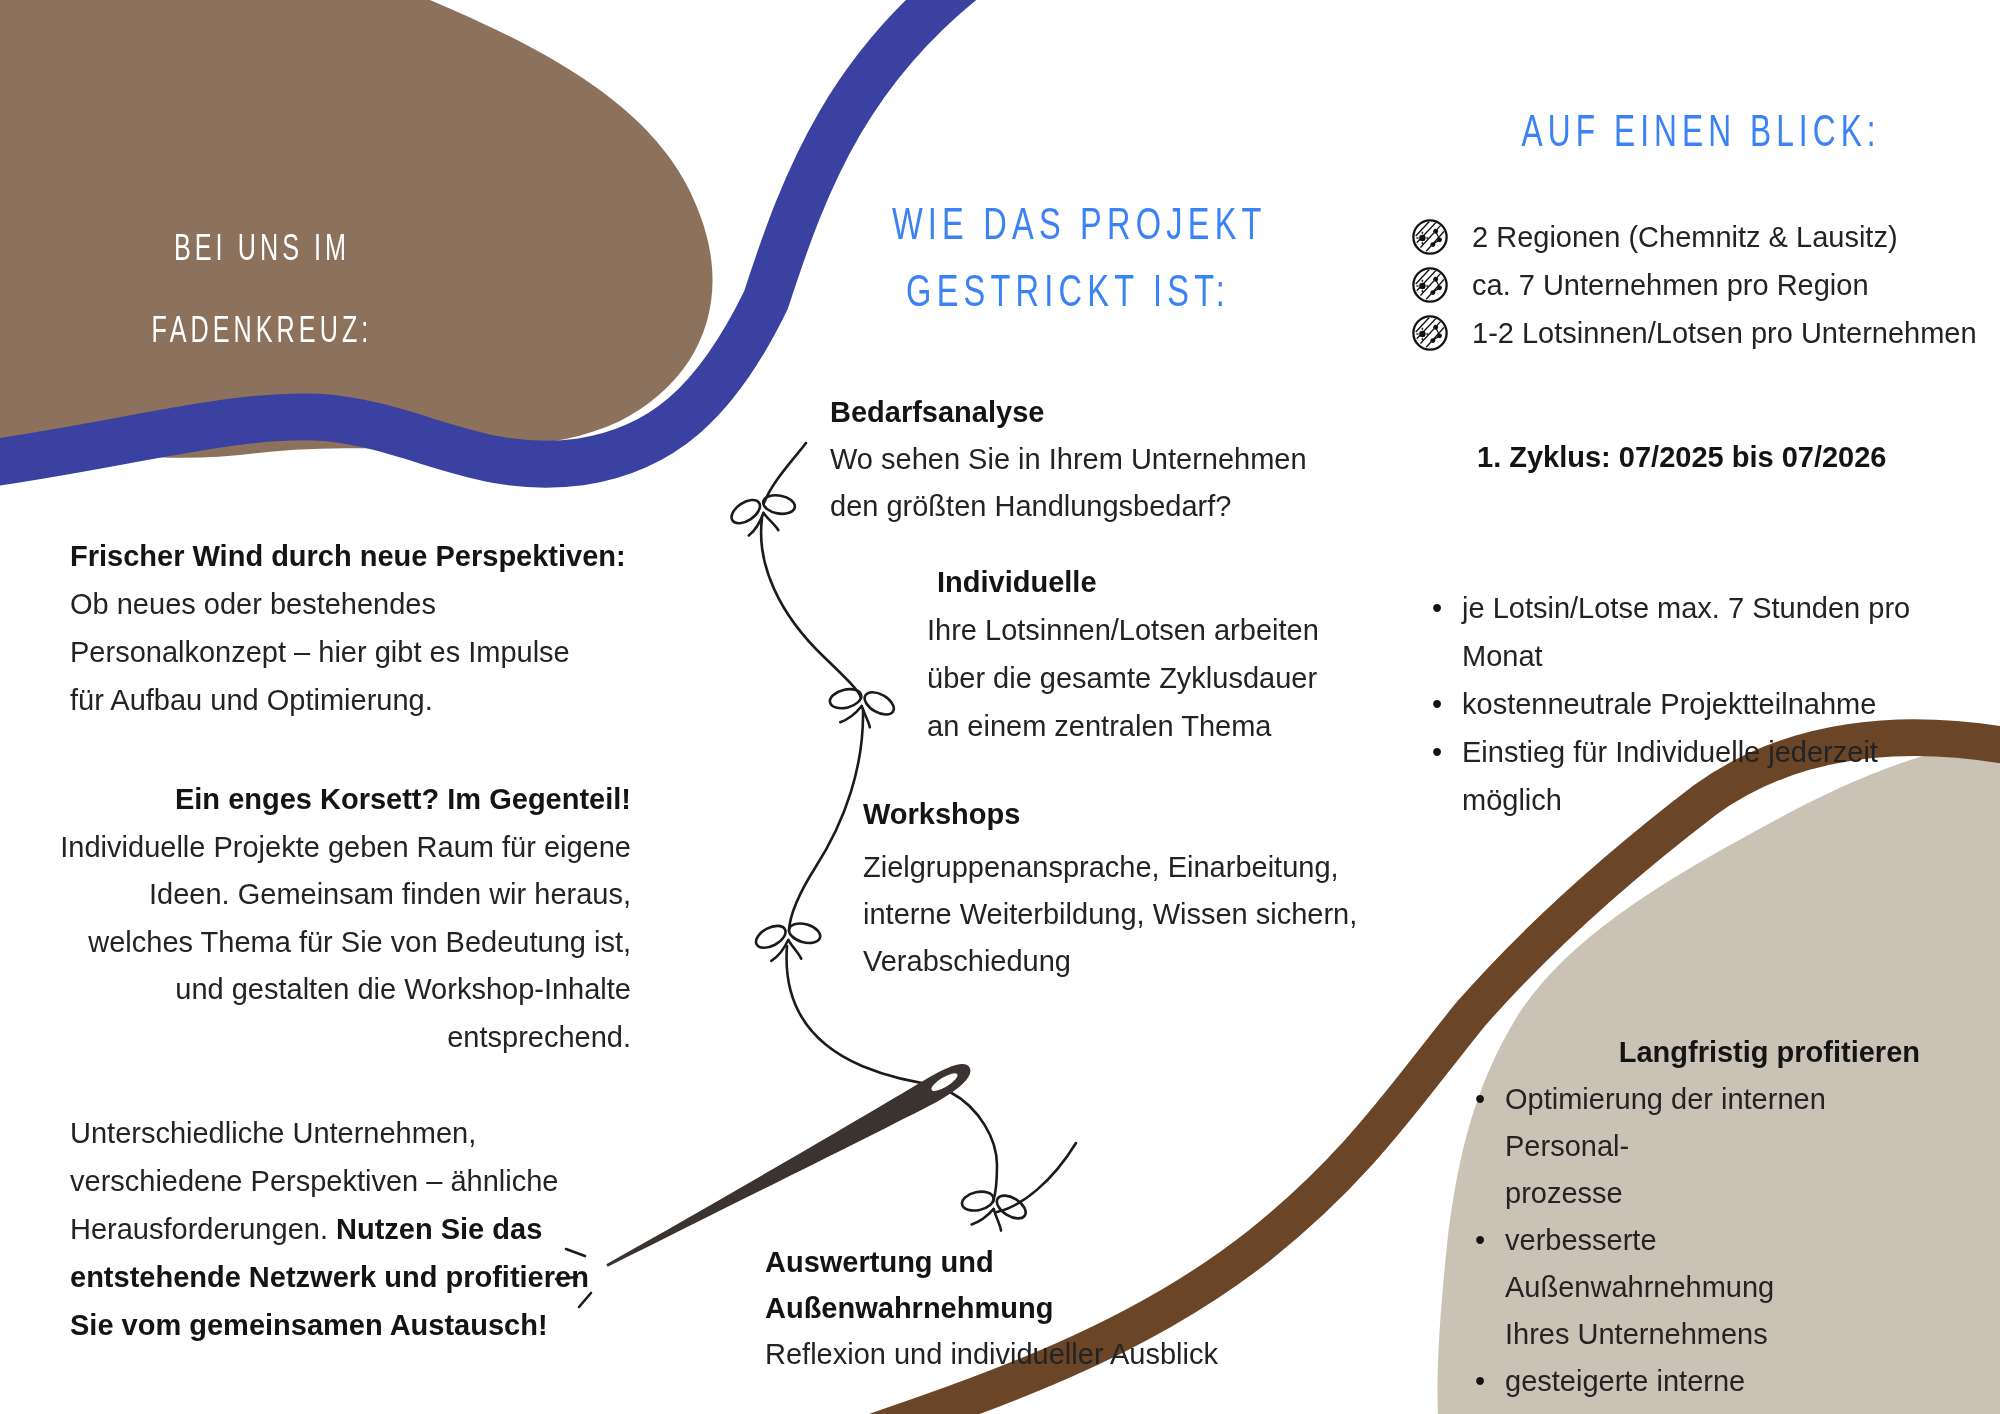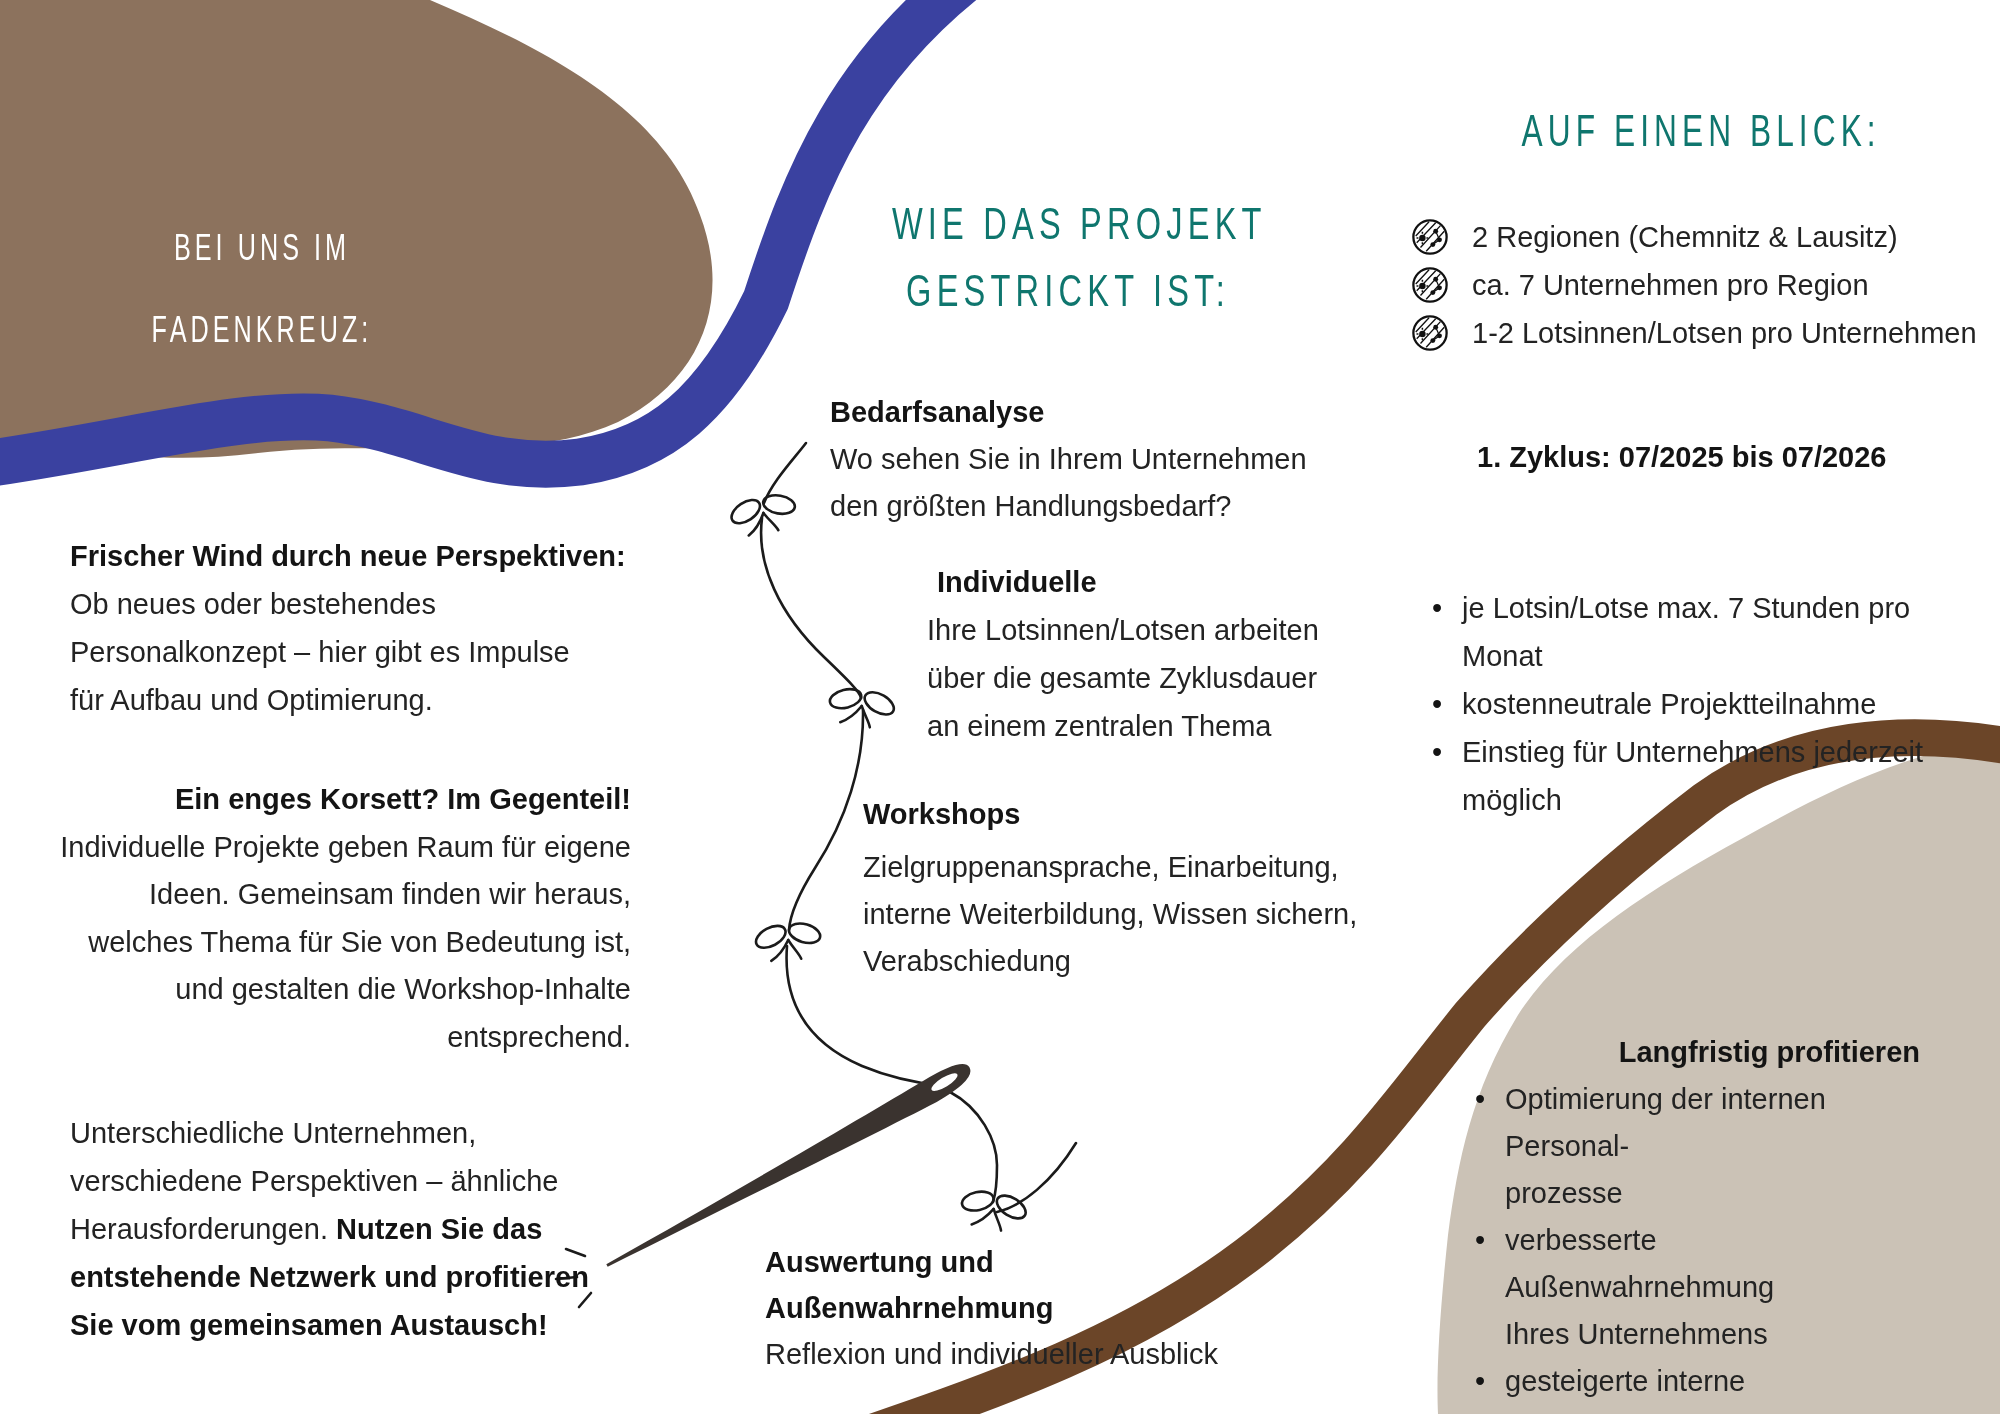--- a/index.html
+++ b/index.html
@@ -3,21 +3,21 @@
 <meta charset="utf-8">
 <style>
   html,body{margin:0;padding:0;background:#ffffff;}
   .canvas{
     position:relative;width:2000px;height:1414px;background:#ffffff;overflow:hidden;
     font-family:"Liberation Sans", sans-serif;color:#232323;
   }
   .canvas svg.bg{position:absolute;left:0;top:0;width:2000px;height:1414px;}
   .abs{position:absolute;}
   
-  .display{font-weight:300;letter-spacing:0.16em;color:#0f766e;}
+  .display{font-weight:300;letter-spacing:0.16em;color:#3b82f6;}
   .display .tline{transform:scaleX(0.73);transform-origin:50% 50%;white-space:nowrap;}
   .left-title{left:42px;top:207px;width:440px;text-align:center;font-size:36px;line-height:82px;color:#ffffff;}
   .left-title .tline{transform:scaleX(0.70);}
   .mid-title{left:830px;top:190px;width:476px;text-align:center;font-size:44px;line-height:67px;}
   .mid-title .tline{transform:scaleX(0.74);}
   .right-title{left:1455px;top:98px;width:475px;text-align:center;font-size:44px;line-height:66px;}
   .right-title .tline{transform:scaleX(0.72);}
   
   .txt{font-size:29px;line-height:48px;}
   .txt.lh47{line-height:47px;}
@@ -197,21 +197,21 @@
   </div>
 
   <ul class="dots abs txt" style="left:1432px;top:584px;width:540px;">
     <li>
         <span>je Lotsin/Lotse max. 7 Stunden pro Monat</span>
       </li>
     <li>
         <span>kostenneutrale Projektteilnahme</span>
       </li>
     <li>
-      <span>Einstieg für Unternehmens jederzeit</span>
+      <span>Einstieg für Individuelle jederzeit</span>
       <span>möglich</span>
     </li>
   </ul>
 
   <div class="abs txt lh47" style="left:1475px;top:1029px;width:445px;">
     <div class="bold center">Langfristig profitieren</div>
     <ul class="dots">
       <li>
         <span>Optimierung der internen Personal-</span>
         <span>prozesse</span>

